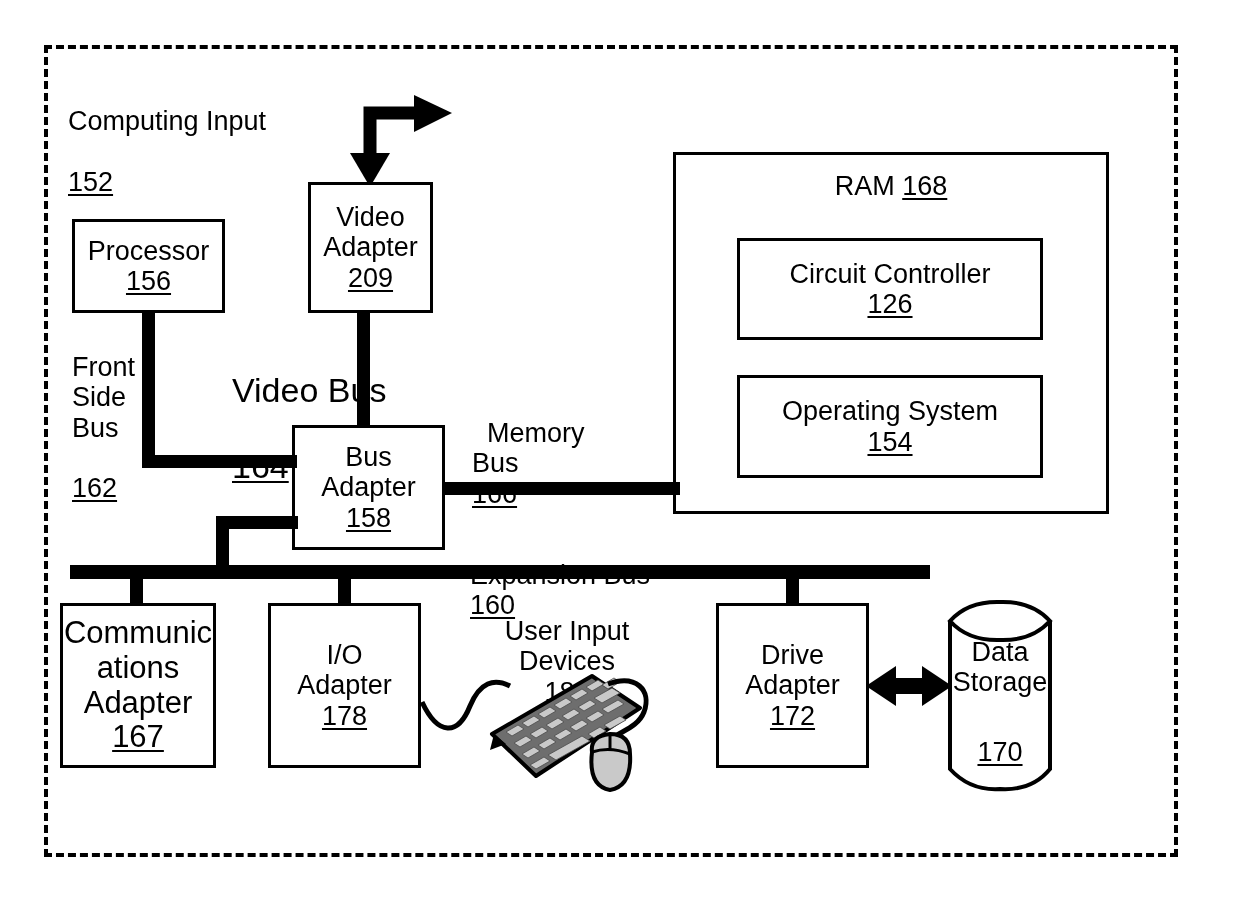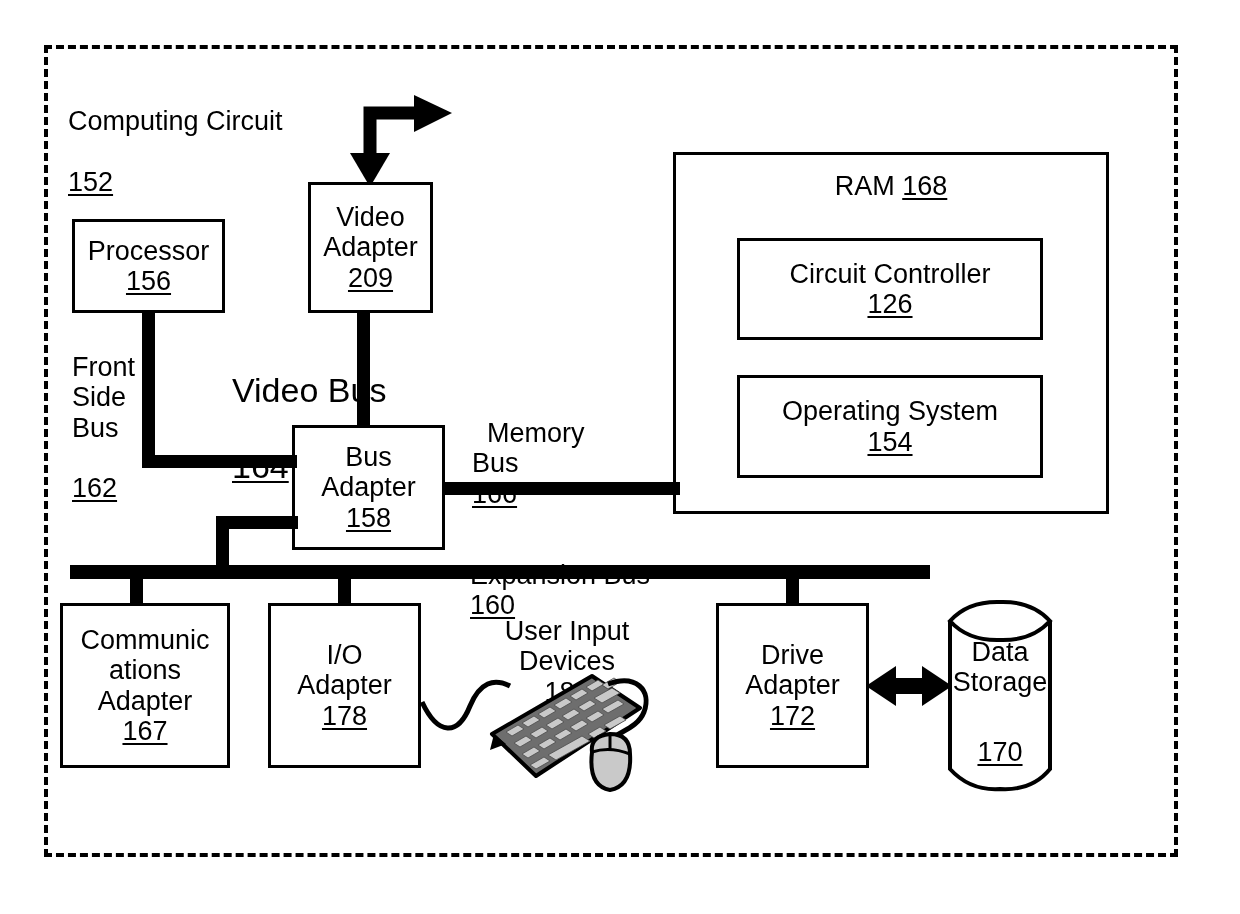--- a/index.html
+++ b/index.html
@@ -99,21 +99,21 @@
   svg { display: block; overflow: visible; }
 </style>
 </head>
 <body>
 
 <div id="stage">
 
   <div id="system-boundary"></div>
 
   <div class="label left" style="left:68px; top:76px; width:330px; font-size:27px;">
-    <span>Computing Circuit</span><br>
+    <span>Computing Input</span><br>
     <span class="num">152</span>
   </div>
 
 
   <svg style="position:absolute; left:330px; top:95px;" width="135" height="100">
 
     <path d="M 40 63 L 40 18 L 92 18" fill="none" stroke="#000000" stroke-width="13" stroke-linejoin="miter"></path>
 
     <polygon points="40,92 20,58 60,58" fill="#000000"></polygon>
 
@@ -186,21 +186,21 @@
     <span style="white-space:pre-line;margin-left:15px;">Memory
 Bus</span>
     <span class="num">166</span>
   </div>
 
   <div class="label left" style="left:470px; top:530px; width:300px; font-size:27px; text-align:left;">
     <span>Expansion Bus</span>
     <span class="num">160</span>
   </div>
 
-  <div class="box" style="left:60px; top:603px; width:170px; height:165px; font-size:27px;">
+  <div class="box" style="left:60px; top:603px; width:156px; height:165px; font-size:31px;">
     <span class="ttl" style="white-space:pre-line;">Communic
 ations
 Adapter</span>
     <span class="num">167</span>
   </div>
 
   <div class="box" style="left:268px; top:603px; width:153px; height:165px; font-size:27px;">
     <span class="ttl" style="white-space:pre-line;">I/O
 Adapter</span>
     <span class="num">178</span>

